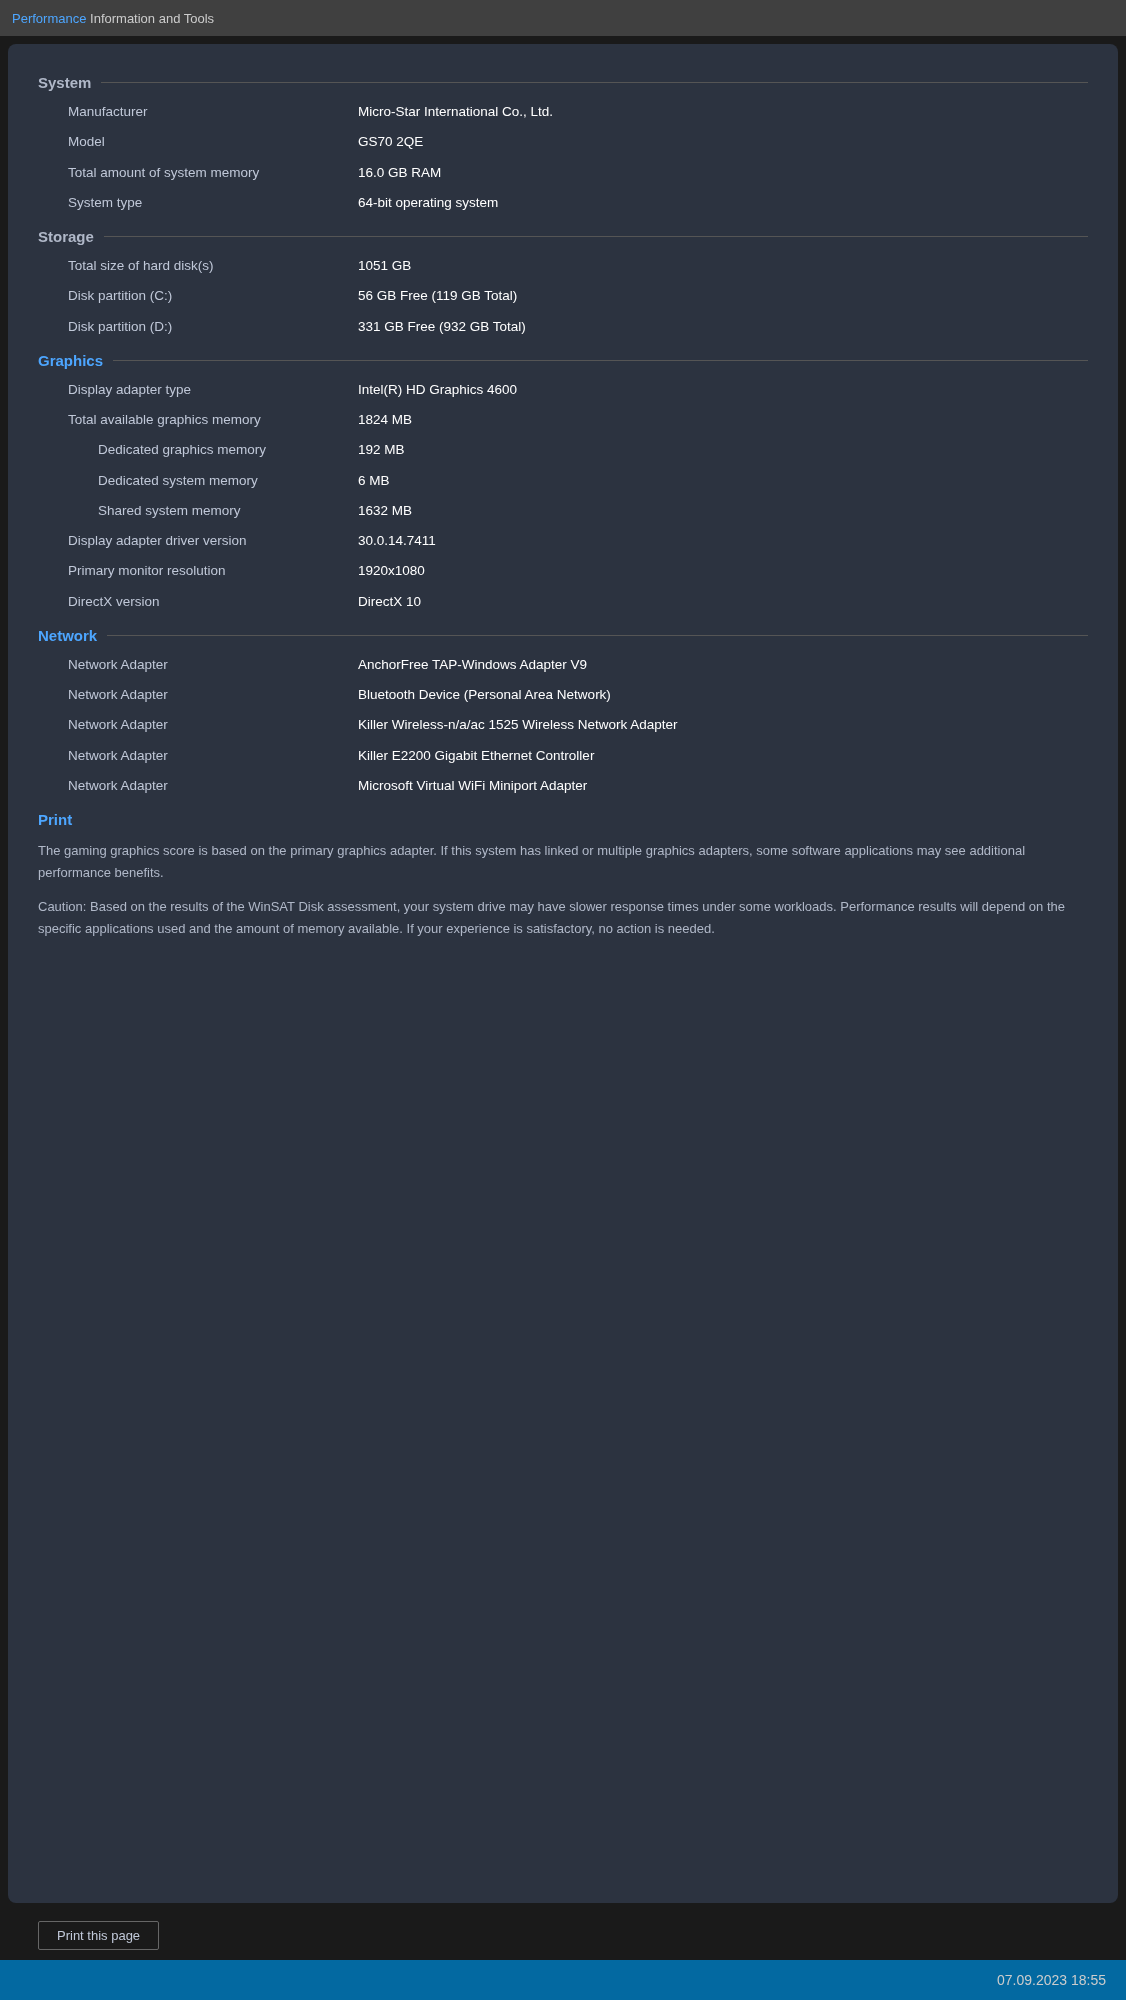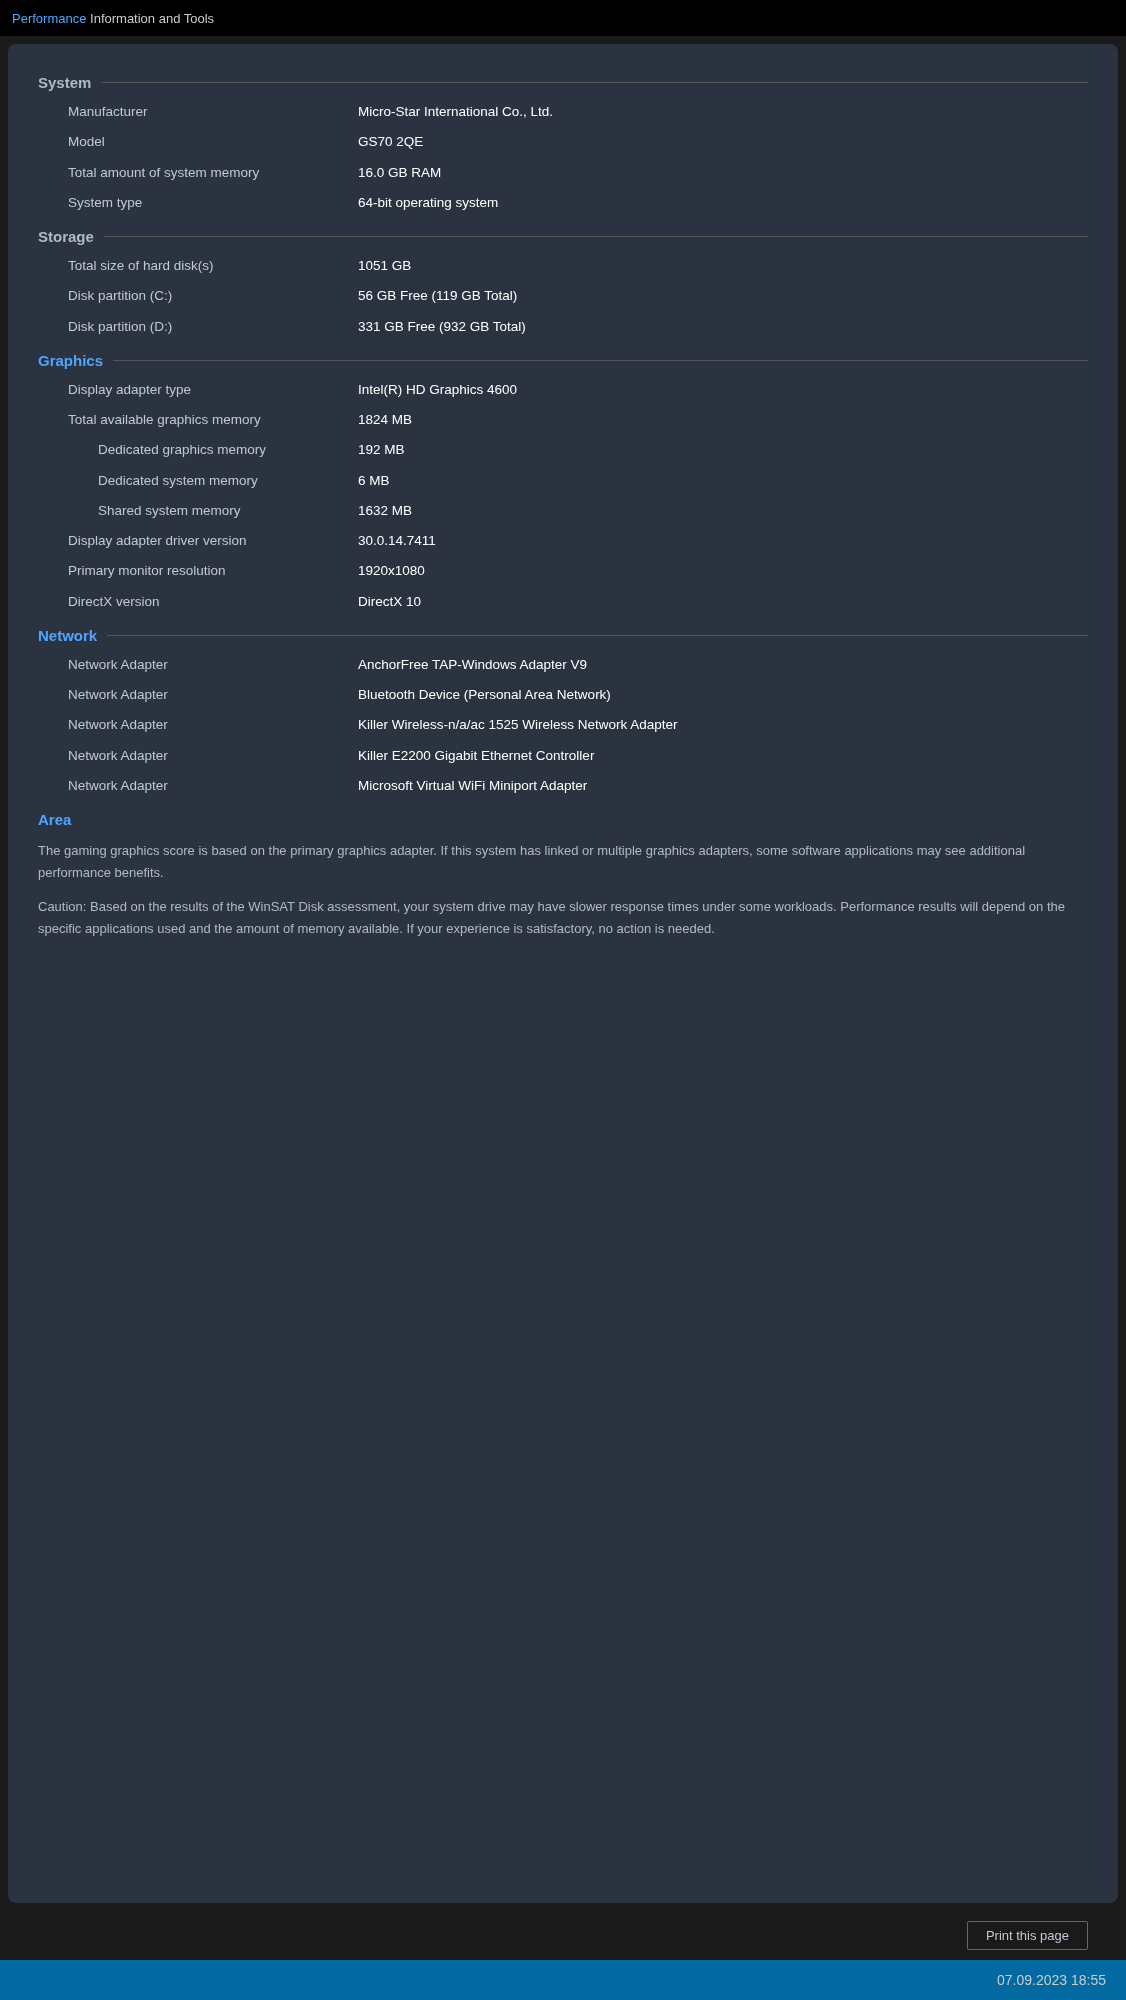--- a/index.html
+++ b/index.html
@@ -8,21 +8,21 @@
       background: #1a1a1a;
       font-family: 'Segoe UI', Tahoma, sans-serif;
       color: #222;
       width: 1126px;
       min-height: 2000px;
       display: flex;
       flex-direction: column;
     }
 
     .top-bar {
-      background: #000000;
+      background: #404040;
       height: 36px;
       display: flex;
       align-items: center;
       padding: 0 12px;
     }
 
     .top-bar-title {
       color: #ccc;
       font-size: 13px;
     }
@@ -101,21 +101,21 @@
 
     .notes-text {
       color: #b0b8c8;
       font-size: 13px;
       line-height: 1.7;
       padding: 6px 0;
     }
 
     .bottom-bar {
       display: flex;
-      justify-content: flex-end;
+      justify-content: flex-start;
       align-items: center;
       padding: 10px 30px;
       margin: 0 8px;
     }
 
     .print-btn {
       background: transparent;
       border: 1px solid #666;
       color: #c0c8d8;
       font-size: 13px;
@@ -252,21 +252,21 @@
       <span class="info-value">Killer E2200 Gigabit Ethernet Controller</span>
     </div>
     <div class="info-row">
       <span class="info-label">Network Adapter</span>
       <span class="info-value">Microsoft Virtual WiFi Miniport Adapter</span>
     </div>
   </div>
 
   <div class="section notes-section">
     <div class="section-header">
-      <span class="section-title">Area</span>
+      <span class="section-title">Print</span>
     </div>
     <p class="notes-text">The gaming graphics score is based on the primary graphics adapter. If this system has linked or multiple graphics adapters, some software applications may see additional performance benefits.</p>
     <p class="notes-text">Caution: Based on the results of the WinSAT Disk assessment, your system drive may have slower response times under some workloads. Performance results will depend on the specific applications used and the amount of memory available. If your experience is satisfactory, no action is needed.</p>
   </div>
 
 </div>
 
 <div class="bottom-bar">
   <button class="print-btn">Print this page</button>
 </div>

